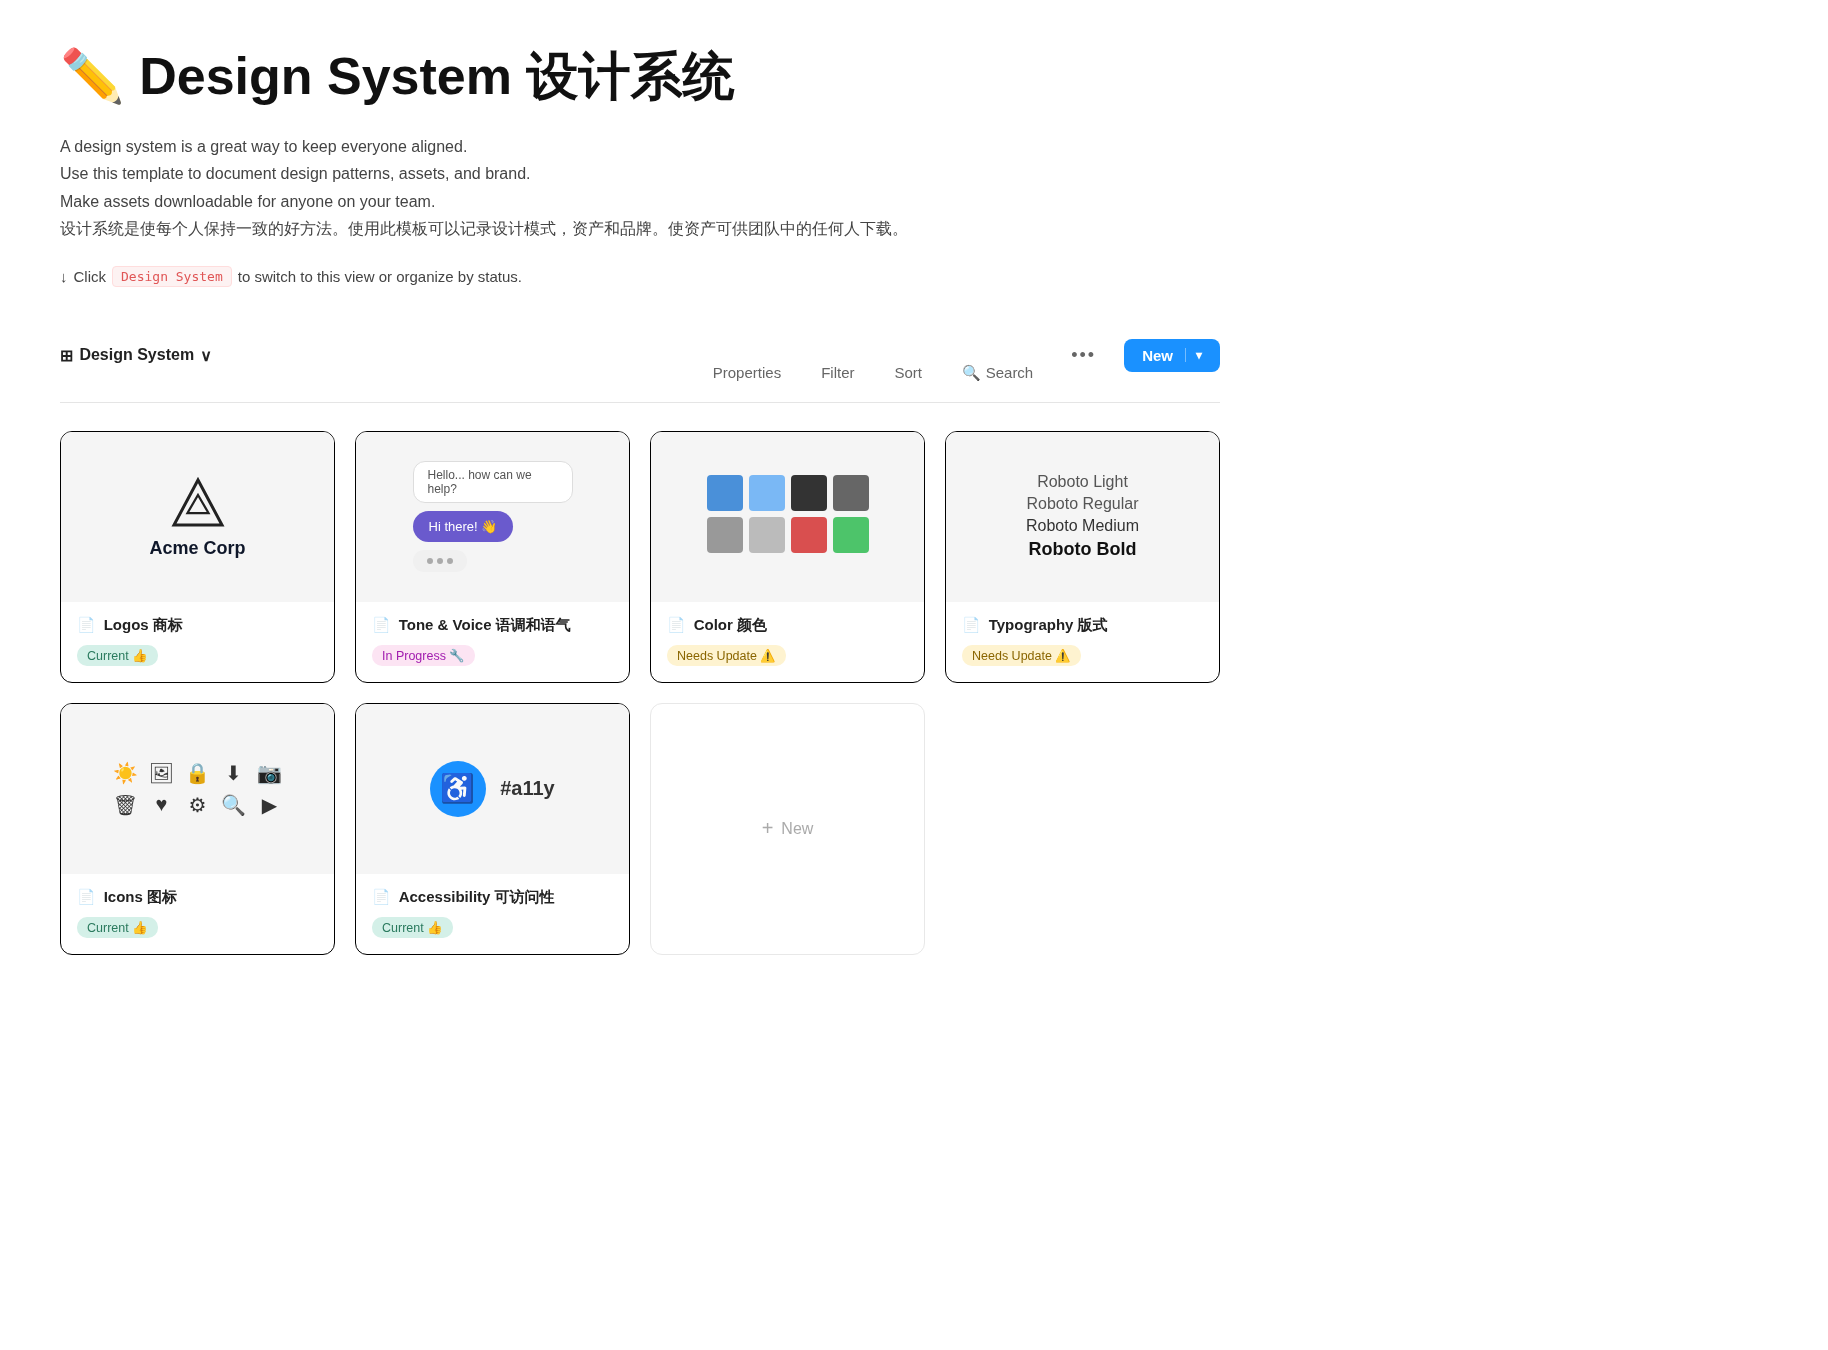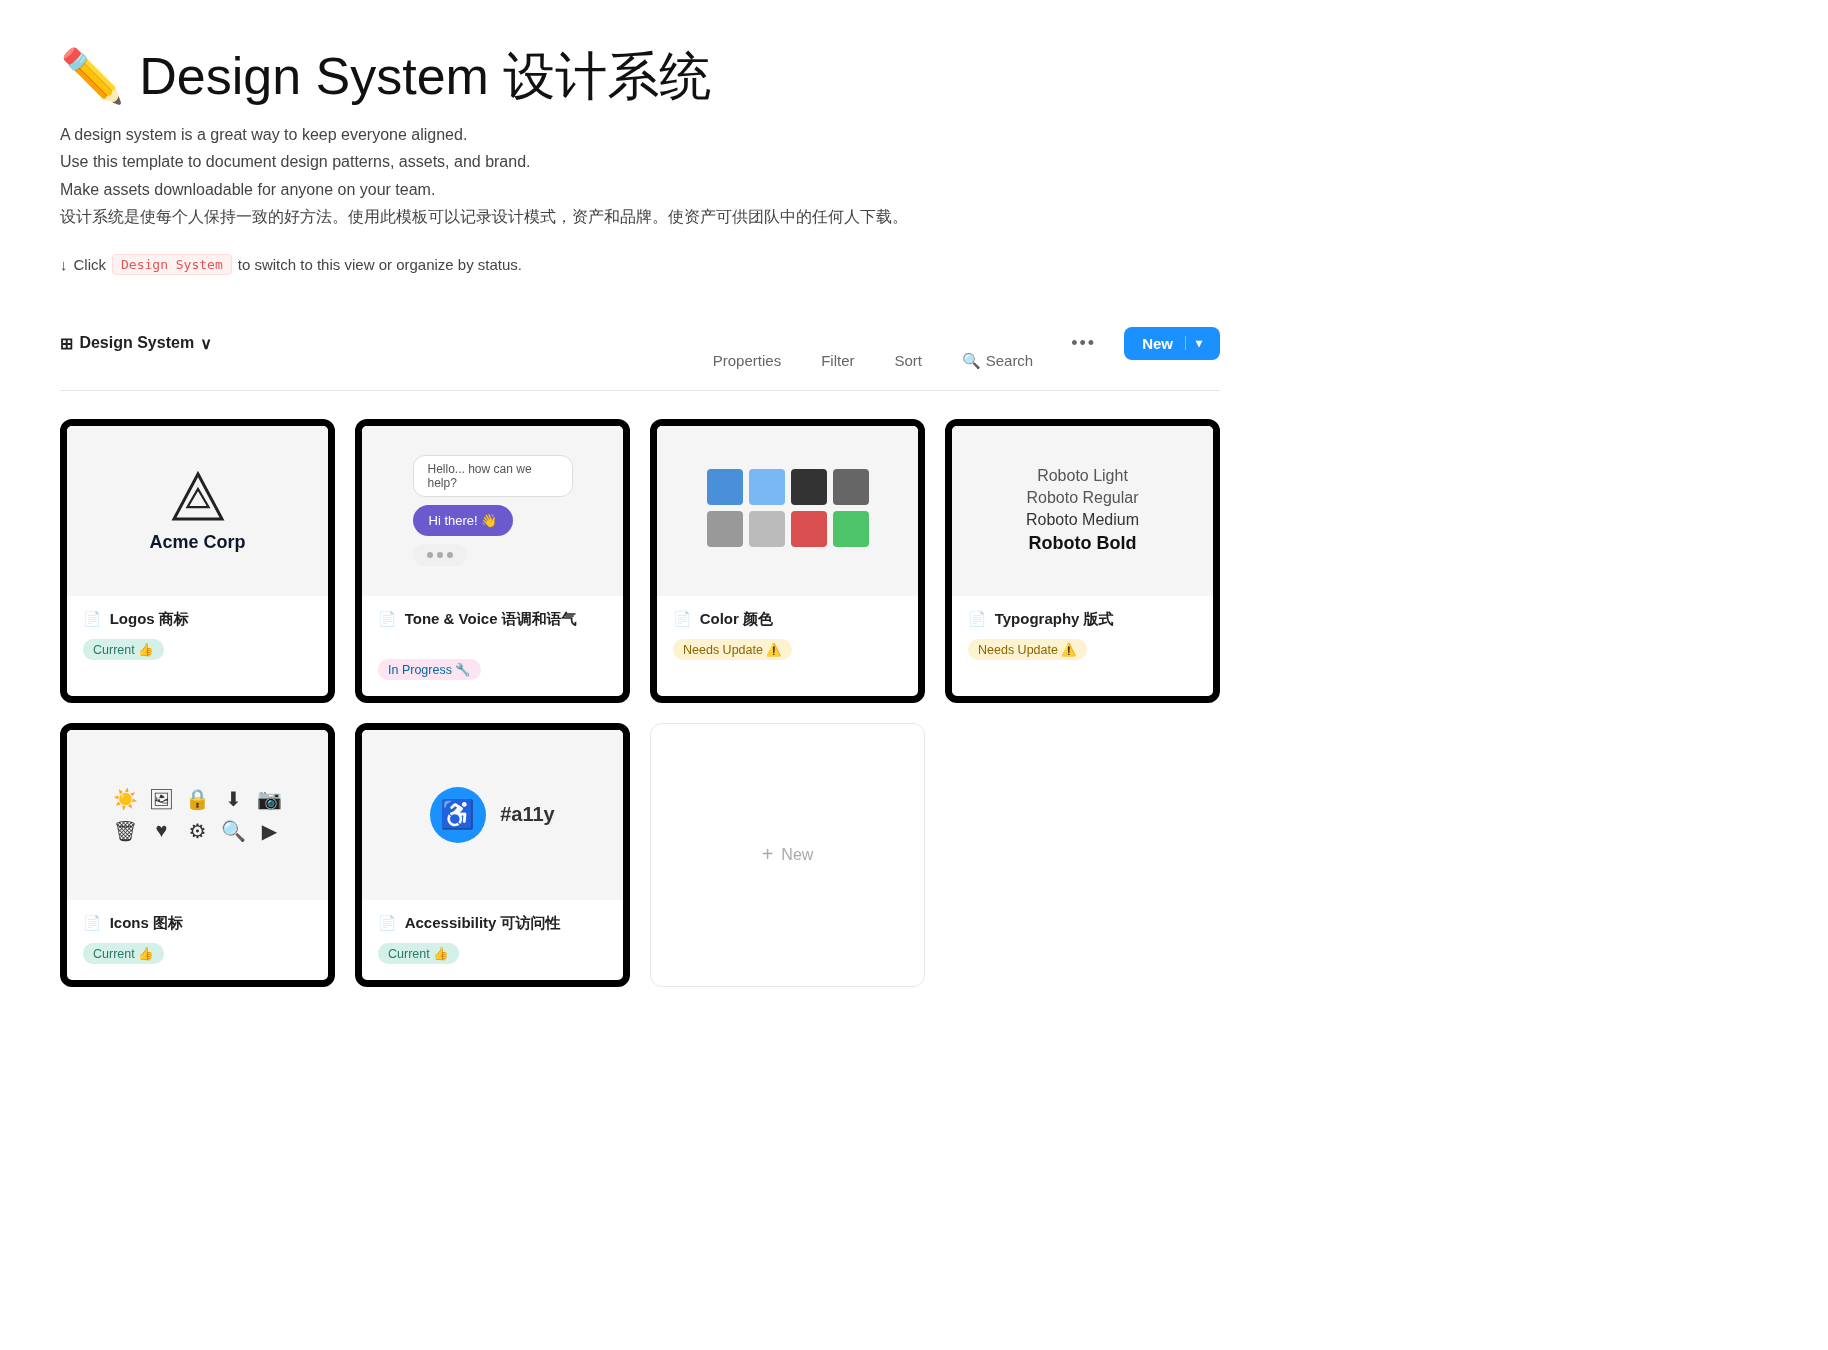--- a/index.html
+++ b/index.html
@@ -7,22 +7,22 @@
       font-family: -apple-system, BlinkMacSystemFont, 'Segoe UI', sans-serif;
       background: #fff;
       color: #1a1a1a;
       padding: 48px 60px;
       max-width: 1280px;
     }
 
     
     .page-title {
       font-size: 52px;
-      font-weight: 400;
-      margin-bottom: 16px;
+      font-weight: 700;
+      margin-bottom: 28px;
       color: #111;
       line-height: 1.1;
     }
     .page-description {
       font-size: 16px;
       color: #444;
       line-height: 1.7;
       margin-bottom: 24px;
     }
     .hint-line {
@@ -111,21 +111,21 @@
     
     .grid {
       display: grid;
       grid-template-columns: repeat(4, 1fr);
       gap: 20px;
     }
 
     
     .card {
       background: #fff;
-      border: 7px solid #000000;
+      border: 1px solid #000000;
       border-radius: 12px;
       overflow: hidden;
       cursor: pointer;
       transition: box-shadow 0.15s;
     }
     .card-thumb {
       background: #f5f5f5;
       height: 170px;
       display: flex;
       align-items: center;
@@ -148,21 +148,21 @@
     .badge {
       display: inline-flex;
       align-items: center;
       gap: 4px;
       font-size: 12.5px;
       font-weight: 500;
       padding: 3px 10px;
       border-radius: 10px;
     }
     .badge-current { background: #d4f0e8; color: #2a7a5e; }
-    .badge-inprogress { background: #fce4f3; color: #0369a1; margin-top: 20px; }
+    .badge-inprogress { background: #fce4f3; color: #a21caf; }
     .badge-needs-update { background: #fef3d0; color: #8a6500; }
 
     
     .logos-thumb {
       display: flex;
       flex-direction: column;
       align-items: center;
       justify-content: center;
       gap: 4px;
     }

